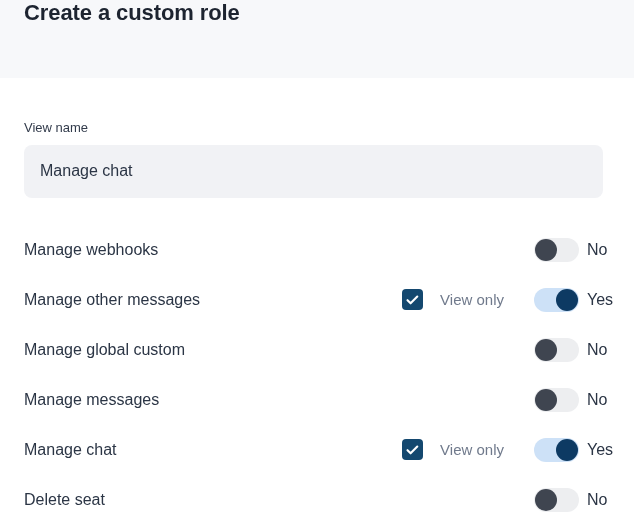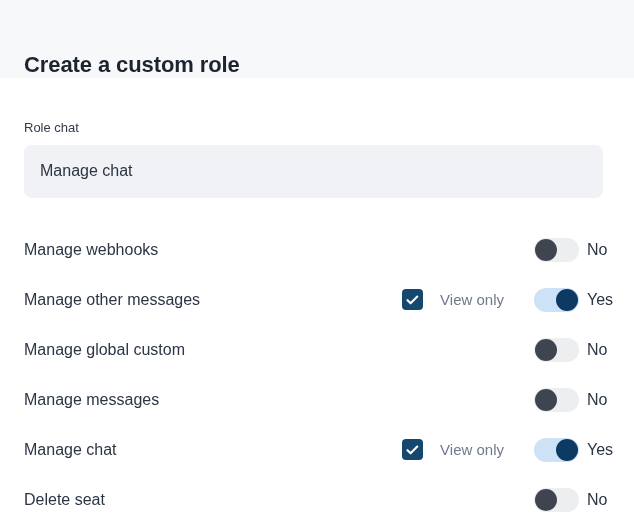--- a/index.html
+++ b/index.html
@@ -15,21 +15,21 @@
     overflow: hidden;
     color: #2b3545;
     -webkit-font-smoothing: antialiased;
   }
 
   
   .dialog-header {
     height: 78px;
     background: #f7f8fa;
     display: flex;
-    align-items: flex-end;
+    align-items: flex-start;
     padding: 0 24px;
   }
   .dialog-title {
     font-size: 22px;
     font-weight: 700;
     letter-spacing: -0.1px;
     color: #1d2430;
     margin: 0;
     line-height: 1.2;
   }
@@ -151,21 +151,21 @@
 </head>
 <body>
 
 <div class="dialog-header">
   <h1 class="dialog-title">Create a custom role</h1>
 </div>
 
 <div class="dialog-body">
 
   <div class="field-group">
-    <div class="field-label">Role chat</div>
+    <div class="field-label">View name</div>
     <input class="text-input" type="text" value="Manage chat" placeholder="Role name" style="">
   </div>
 
   <div class="permissions-list">
       <div class="permission-row">
         <div class="permission-label">Manage webhooks</div>
         <div class="viewonly-block hidden">
           <span class="checkbox">
             <span>
               <svg width="13" height="10" viewBox="0 0 13 10" fill="none" aria-hidden="true">

